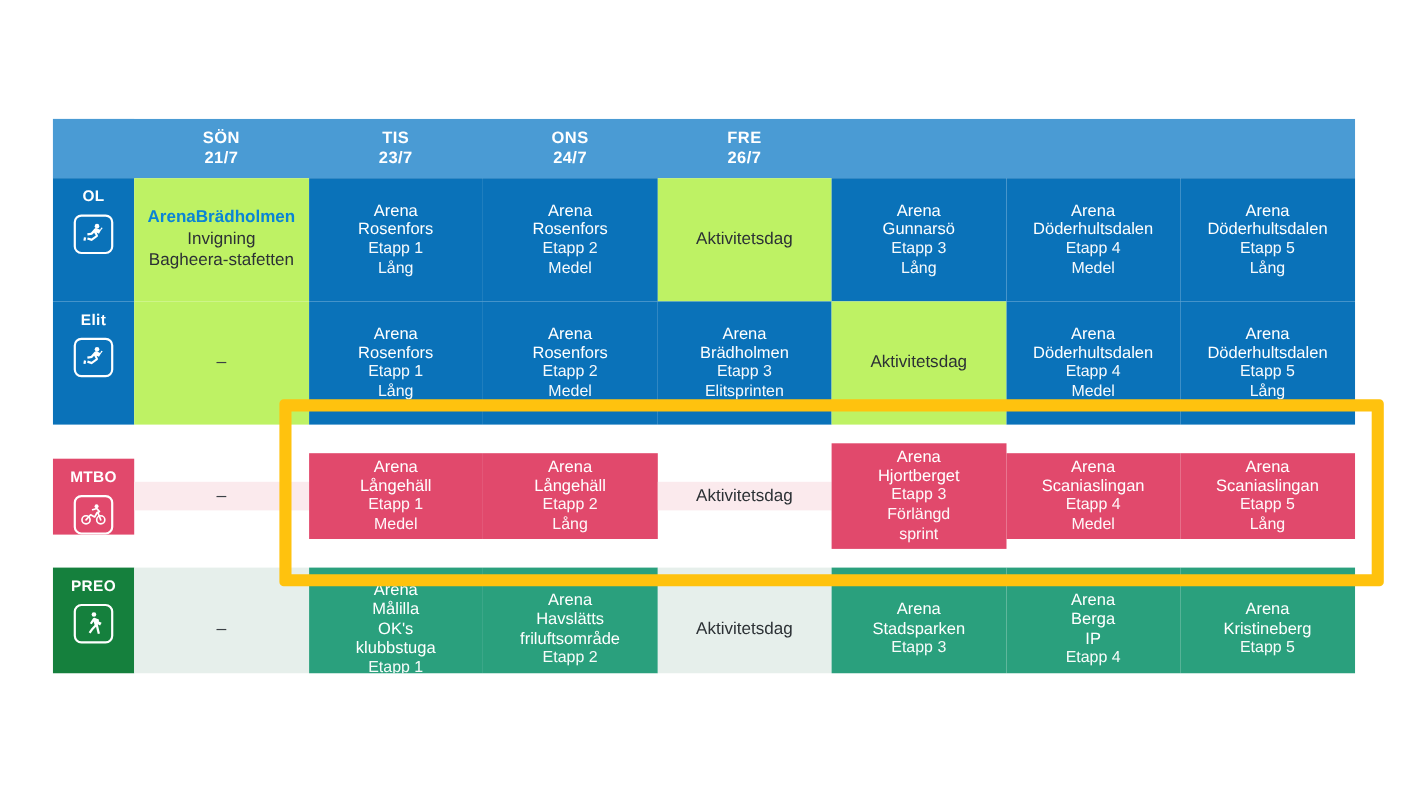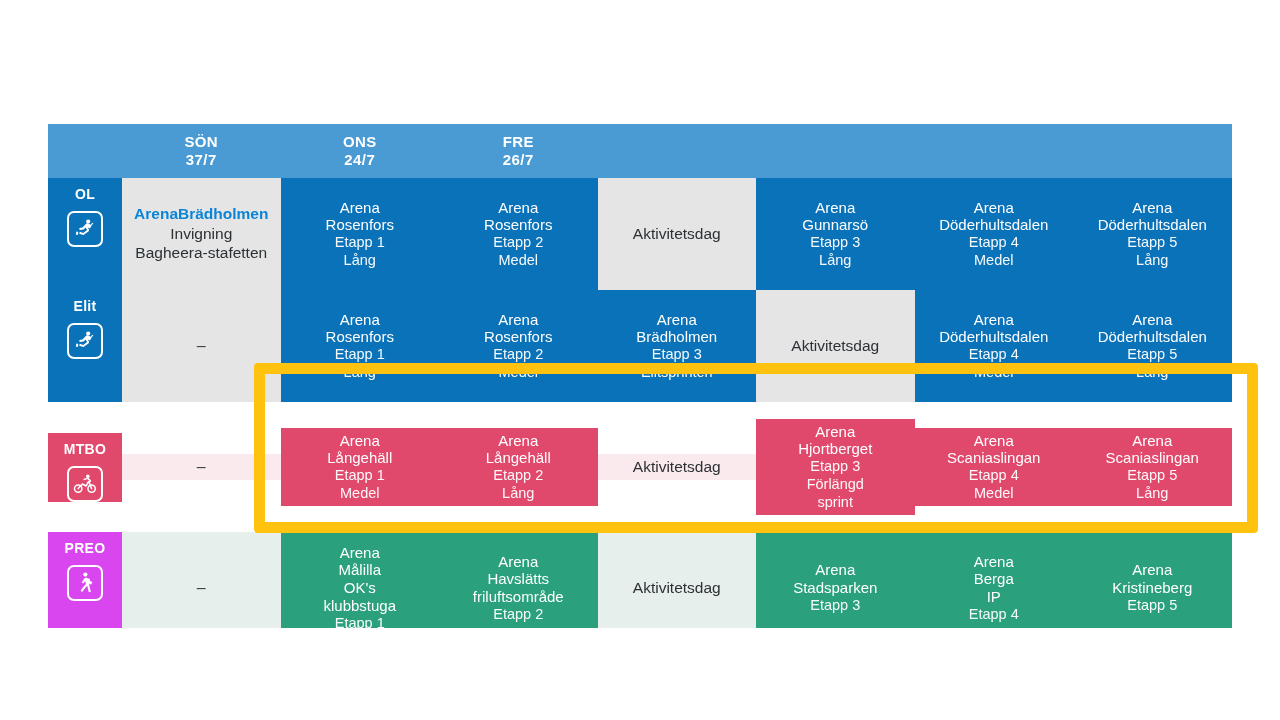--- a/index.html
+++ b/index.html
@@ -11,21 +11,20 @@
     overflow:hidden;
   }
   .stage{position:relative;width:1280px;height:720px;}
 
   
   .schedule{
     position:absolute;
     left:48px; top:108px;
     width:1184px; height:504px;
     overflow:hidden;
-    margin-top:16px;
   }
   .row{display:flex;width:1184px;}
 
   
   .row-head{height:54px;background:#4a9bd4;}
   .head-spacer{width:74px;flex:0 0 74px;background:#4a9bd4;}
   .head-cell{
     flex:0 0 158.5px;width:158.5px;
     display:flex;flex-direction:column;
     align-items:center;justify-content:center;
@@ -61,31 +60,31 @@
     white-space:nowrap;
   }
   .cell .arena{font-weight:normal;font-size:15px;line-height:1.18;color:#ffffff;}
   .cell .sub{font-size:14.5px;line-height:1.22;color:#ffffff;opacity:.96;}
   .cell .dash{font-size:16px;color:#3b4045;}
   .cell .rest{font-size:15.5px;color:#2c3135;}
 
   
   .r-ol   .label,  .r-elit .label  {background:#0a72b9;}
   .r-ol   .c-dark, .r-elit .c-dark {background:#0a72b9;}
-  .r-ol   .c-light,.r-elit .c-light{background:#e5e5e5;}
+  .r-ol   .c-light,.r-elit .c-light{background:#bef264;}
   .r-ol{height:112px;} .r-elit{height:112px;}
 
   
   .r-mtbo .label{background:#e1496c;}
   .r-mtbo .c-dark{background:#e1496c;}
   .r-mtbo .c-light{background:#fbeaed;}
   .r-mtbo{height:130px;align-items:center;}
 
   
-  .r-preo .label{background:#d946ef;}
+  .r-preo .label{background:#15803d;}
   .r-preo .c-dark{background:#2aa07d;}
   .r-preo .c-light{background:#e6efeb;}
   .r-preo{height:112px;}
 
   
   .c-intro .arena-blue{font-weight:bold;font-size:15.5px;line-height:1.2;color:#0a84d6;}
   .c-intro .plain{font-size:15.5px;line-height:1.25;color:#2c3135;}
 
   
   .highlight{
@@ -102,21 +101,25 @@
 <body>
 
 <div class="stage">
 
   <div class="schedule">
 
     <div class="row row-head">
       <div class="head-spacer"></div>
       <div class="head-cell">
         <span>SÖN</span>
-        <span>37/7</span>
+        <span>21/7</span>
+      </div>
+      <div class="head-cell">
+        <span>TIS</span>
+        <span>23/7</span>
       </div>
       <div class="head-cell">
         <span>ONS</span>
         <span>24/7</span>
       </div>
       <div class="head-cell">
         <span>FRE</span>
         <span>26/7</span>
       </div>
     </div>

